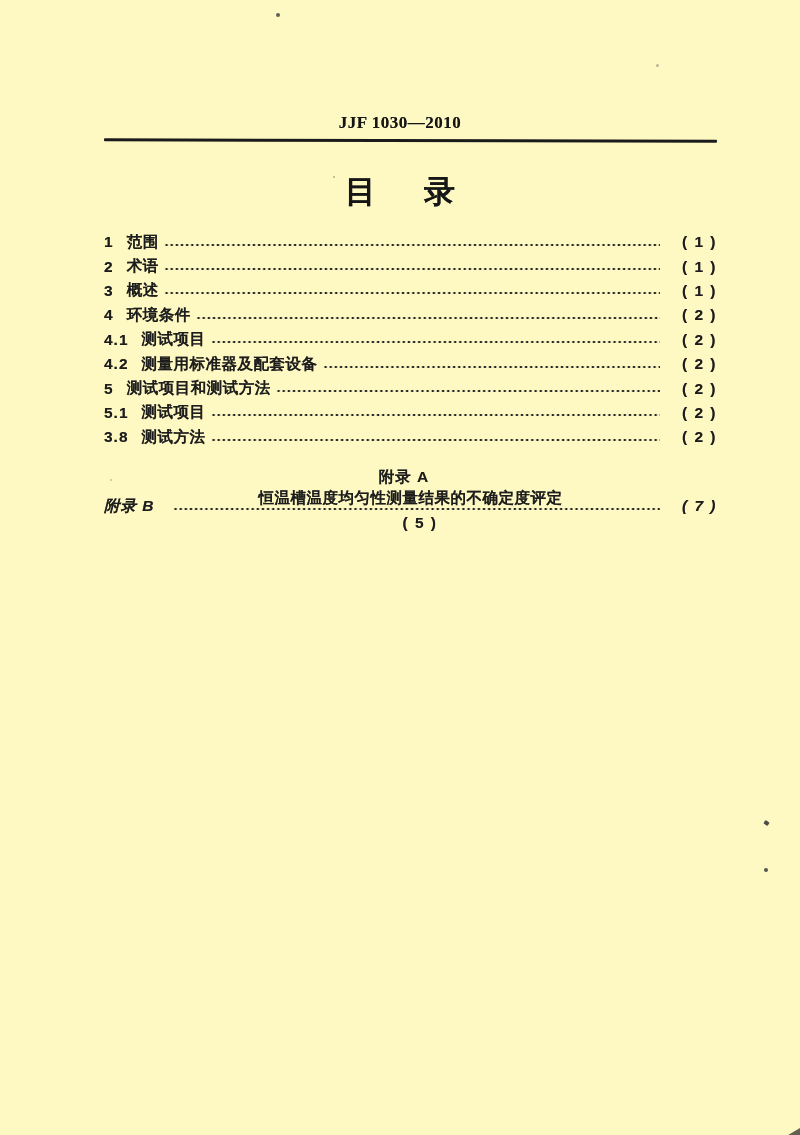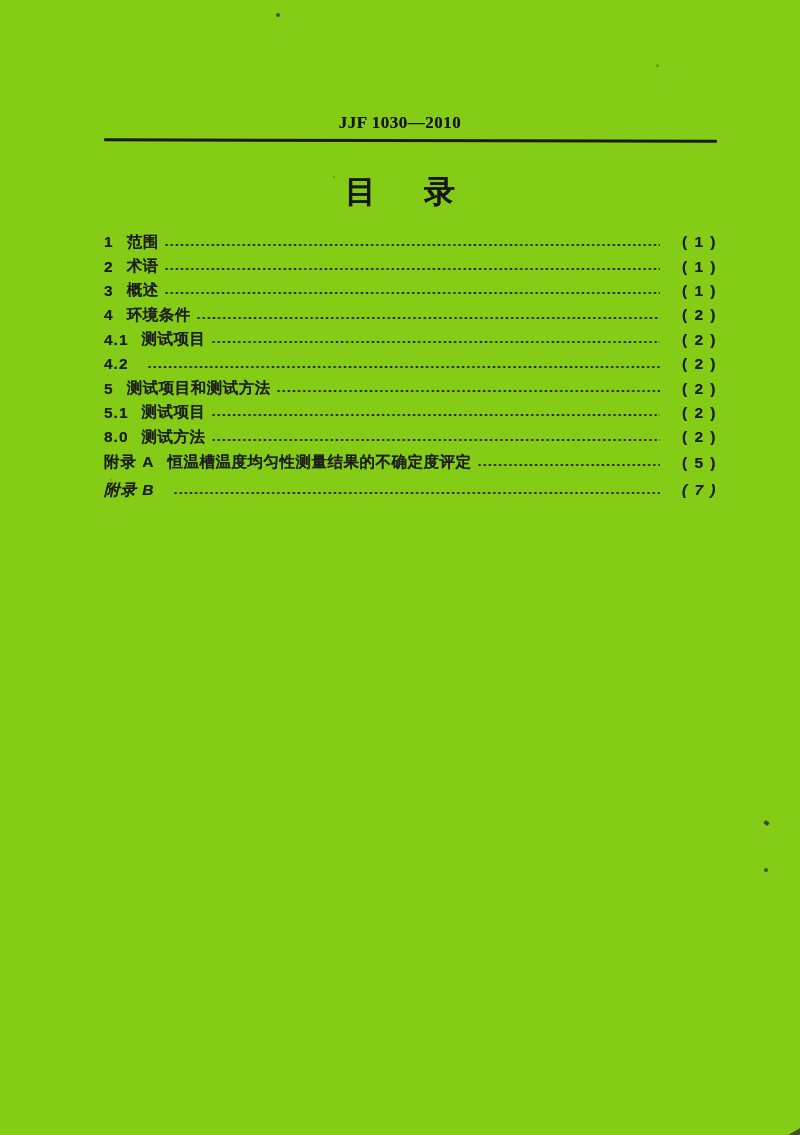--- a/index.html
+++ b/index.html
@@ -5,21 +5,21 @@
   html,body{margin:0;padding:0;}
   body{
     width:800px;height:1135px;
     background:#f7f7f5;
     font-family:"Liberation Sans", sans-serif;
     position:relative;
     overflow:hidden;
   }
   .page{
     position:absolute;inset:0;
-    background:#84cc16;
+    background:#fef9c3;
     color:#1c1c1c;
   }
   
   .doc-code{
     position:absolute;
     top:113px;left:0;right:0;
     text-align:center;
     font-family:"Liberation Serif", serif;
     font-weight:bold;
     font-size:17px;
@@ -51,21 +51,21 @@
     font-size:15.5px;
     font-weight:600;
     color:#1d1d1d;
     text-shadow:0 0 0.35px rgba(0,0,0,.5);
   }
   .toc-row{
     display:flex;align-items:center;
     height:24.4px;
     white-space:nowrap;
   }
-  .toc-row.appendix-a{margin-top:1px;}
+  .toc-row.appendix-a{margin-top:17px;flex-direction:column;}
   .toc-row.appendix-b{margin-top:3px;font-style:italic;}
   .toc-no{margin-right:13px;letter-spacing:1px;flex:0 0 auto;}
   .toc-title{flex:0 0 auto;letter-spacing:0.5px;}
   .toc-leader{
     flex:1 1 auto;
     height:10px;
     align-self:center;
     margin:5px 3px 0 5px;
     background-image:radial-gradient(circle, #262626 1.15px, rgba(0,0,0,0) 1.5px);
     background-size:5.15px 10px;
@@ -140,40 +140,41 @@
 
     <div class="toc-row">
       <span class="toc-no">4.1</span>
       <span class="toc-title">测试项目</span>
       <span class="toc-leader"></span>
       <span class="toc-page">( 2 )</span>
     </div>
 
     <div class="toc-row">
       <span class="toc-no">4.2</span>
+      <span class="toc-title">测量用标准器及配套设备</span>
       <span class="toc-leader"></span>
       <span class="toc-page">( 2 )</span>
     </div>
 
     <div class="toc-row">
       <span class="toc-no">5</span>
       <span class="toc-title">测试项目和测试方法</span>
       <span class="toc-leader"></span>
       <span class="toc-page">( 2 )</span>
     </div>
 
     <div class="toc-row">
       <span class="toc-no">5.1</span>
       <span class="toc-title">测试项目</span>
       <span class="toc-leader"></span>
       <span class="toc-page">( 2 )</span>
     </div>
 
     <div class="toc-row">
-      <span class="toc-no">8.0</span>
+      <span class="toc-no">3.8</span>
       <span class="toc-title">测试方法</span>
       <span class="toc-leader"></span>
       <span class="toc-page">( 2 )</span>
     </div>
 
     <div class="toc-row appendix-a">
       <span class="toc-no">附录 A</span>
       <span class="toc-title">恒温槽温度均匀性测量结果的不确定度评定</span>
       <span class="toc-leader"></span>
       <span class="toc-page">( 5 )</span>

